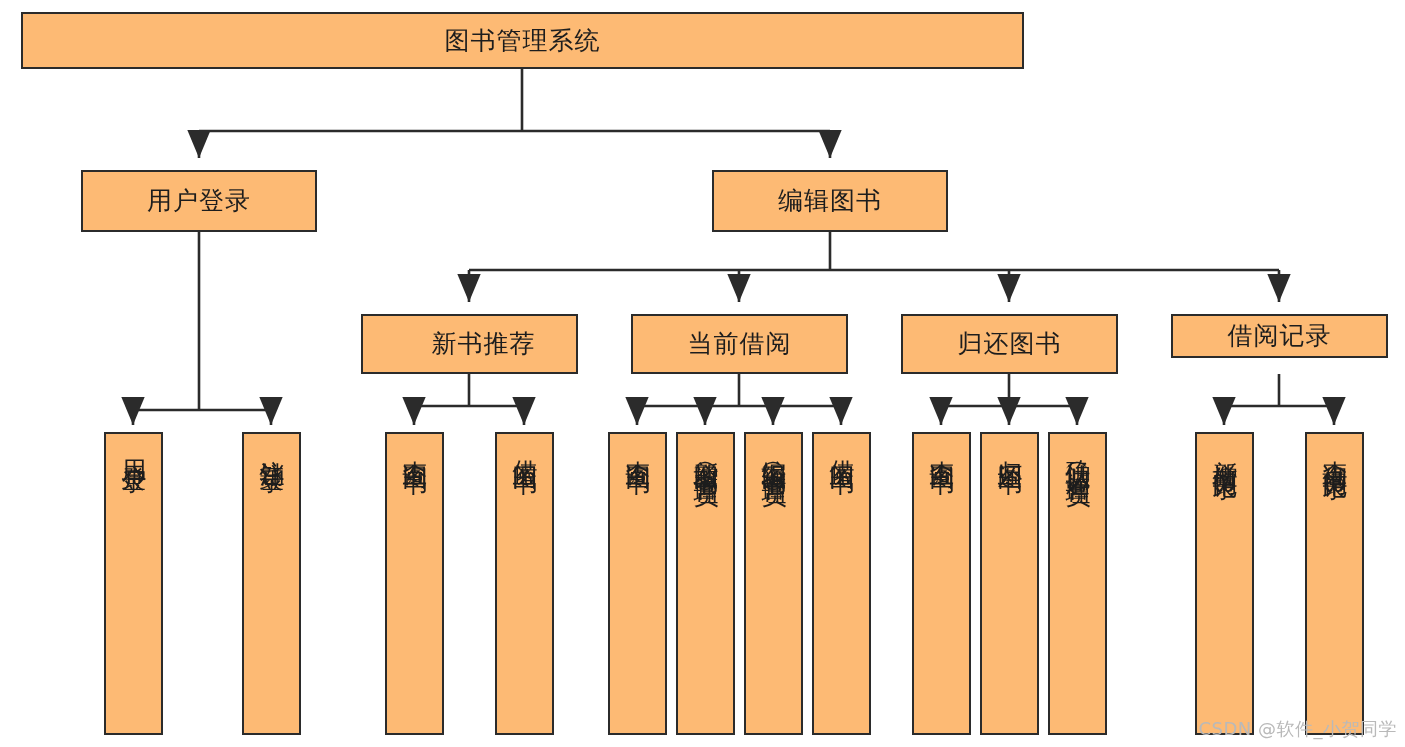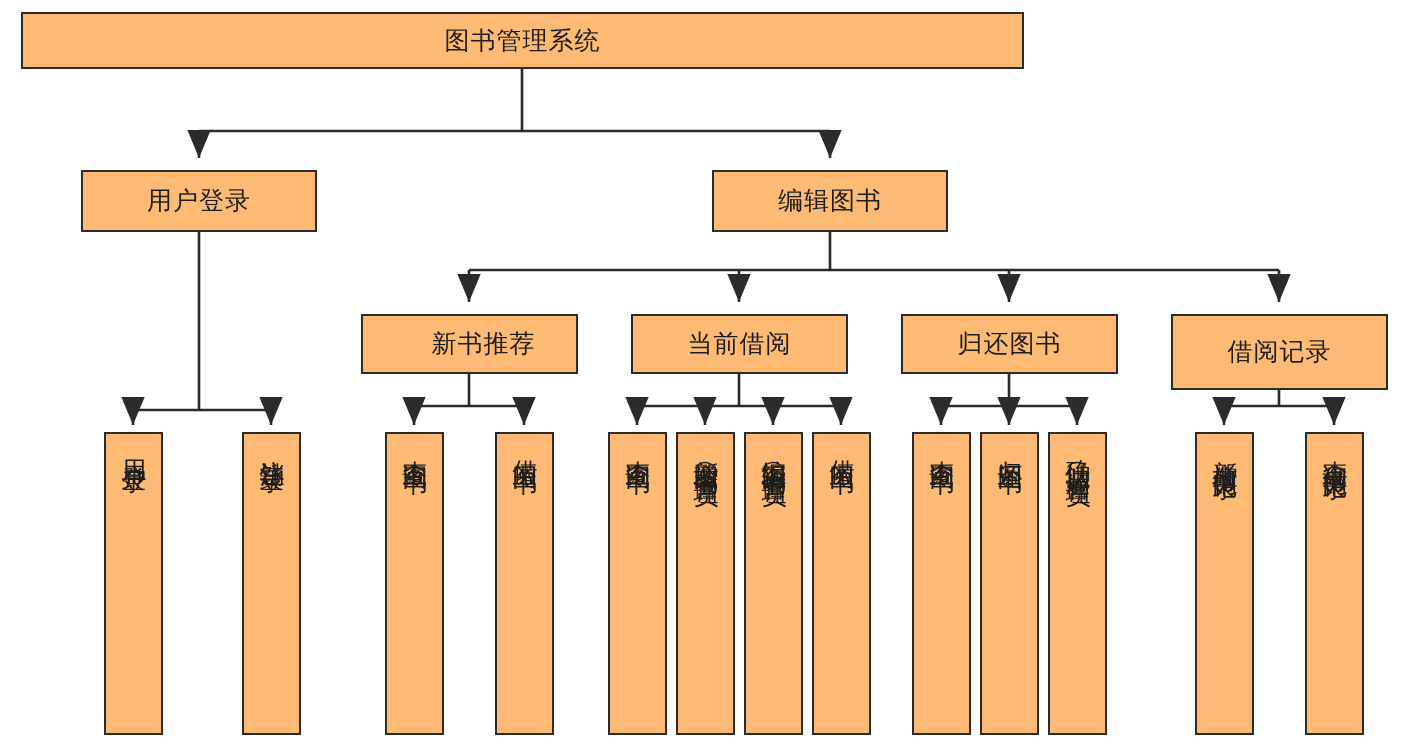--- a/index.html
+++ b/index.html
@@ -138,21 +138,21 @@
 
   <div class="node horiz" style="left:361px; top:314px; width:217px; height:60px;padding-left:28px;">
     <span>新书推荐</span>
   </div>
   <div class="node horiz" style="left:631px; top:314px; width:217px; height:60px;">
     <span>当前借阅</span>
   </div>
   <div class="node horiz" style="left:901px; top:314px; width:217px; height:60px;">
     <span>归还图书</span>
   </div>
-  <div class="node horiz" style="left:1171px; top:314px; width:217px; height:76px;">
+  <div class="node horiz" style="left:1171px; top:314px; width:217px; height:44px;">
     <span>借阅记录</span>
   </div>
 
   <div class="node vert" style="left:104px; top:432px; width:59px; height:303px;">
     <span class="vert-text">用户登录</span>
   </div>
   <div class="node vert" style="left:242px; top:432px; width:59px; height:303px;">
     <span class="vert-text">注销登录</span>
   </div>
 
@@ -186,14 +186,15 @@
     <span class="vert-text">确认归还（管理员）</span>
   </div>
 
   <div class="node vert" style="left:1195px; top:432px; width:59px; height:303px;">
     <span class="vert-text">新增借阅记录</span>
   </div>
   <div class="node vert" style="left:1305px; top:432px; width:59px; height:303px;">
     <span class="vert-text">查询借阅记录</span>
   </div>
 
+  <div id="watermark">CSDN @软件_小贺同学</div>
 
 </div>
 
 </body></html>

